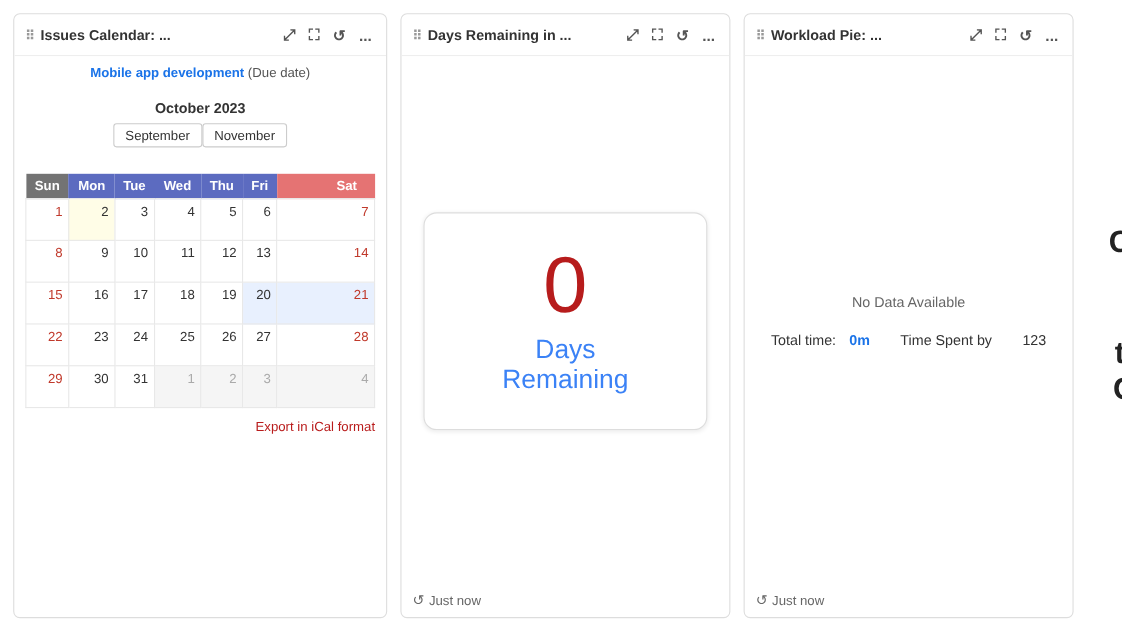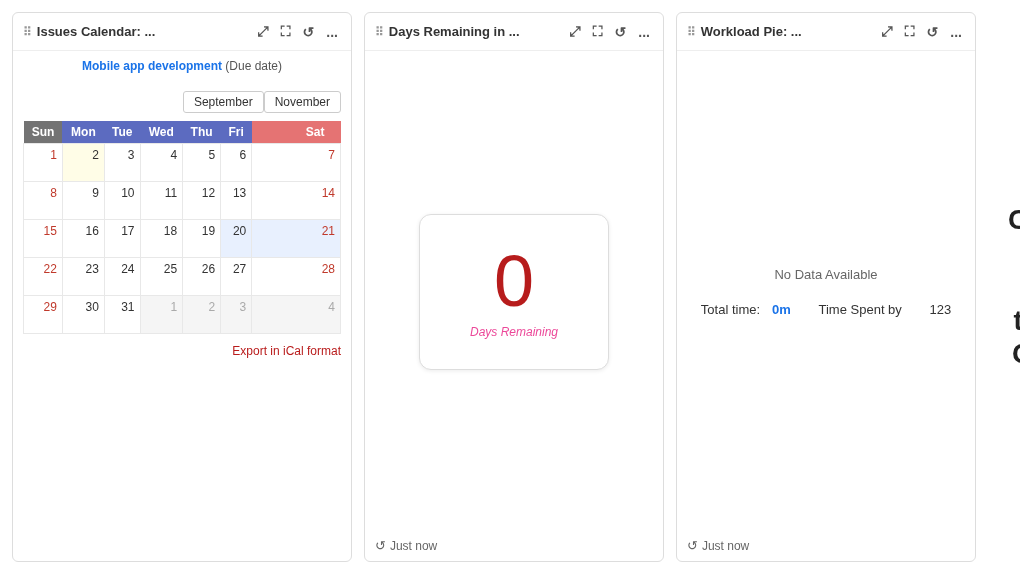--- a/index.html
+++ b/index.html
@@ -65,22 +65,22 @@
     .calendar-project-type { color: #555; }
     .calendar-month-label {
       text-align: center;
       font-size: 13px;
       font-weight: 600;
       color: #333;
       margin-bottom: 6px;
     }
     .calendar-nav {
       display: flex;
-      justify-content: flex-end;
-      margin-bottom: 8px;
+      justify-content: center;
+      margin-bottom: 24px;
     }
     .nav-btn {
       border: 1px solid #ccc;
       background: #fff;
       border-radius: 3px;
       padding: 3px 10px;
       font-size: 12px;
       color: #333;
       cursor: pointer;
     }
@@ -137,25 +137,24 @@
       text-align: center;
       box-shadow: 0 1px 4px rgba(0,0,0,0.08);
     }
     .countdown-number {
       font-size: 72px;
       font-weight: 400;
       color: #b71c1c;
       line-height: 1;
     }
     .countdown-label {
-      font-size: 12px;
-      color: #ec4899;
+      font-size: 24px;
+      color: #3b82f6;
       font-weight: 400;
       margin-top: 8px;
-      font-style: italic;
     }
     .panel-footer {
       padding: 6px 10px 8px;
       font-size: 12px;
       color: #666;
       display: flex;
       align-items: center;
       gap: 4px;
     }
 
@@ -217,20 +216,21 @@
     <span class="panel-icon-btn">⤢</span>
     <span class="panel-icon-btn">⛶</span>
     <span class="panel-icon-btn">↺</span>
     <span class="panel-icon-btn">...</span>
   </div>
   <div class="calendar-body">
     <div class="calendar-project-label">
       <span class="calendar-project-name">Mobile app development</span>
       <span class="calendar-project-type">(Due date)</span>
     </div>
+    <div class="calendar-month-label">October 2023</div>
     <div class="calendar-nav">
       <button class="nav-btn">September</button>
       <button class="nav-btn">November</button>
     </div>
     <table class="cal-grid">
       <thead>
         <tr>
           <th class="sun">Sun</th>
           <th>Mon</th>
           <th>Tue</th>

